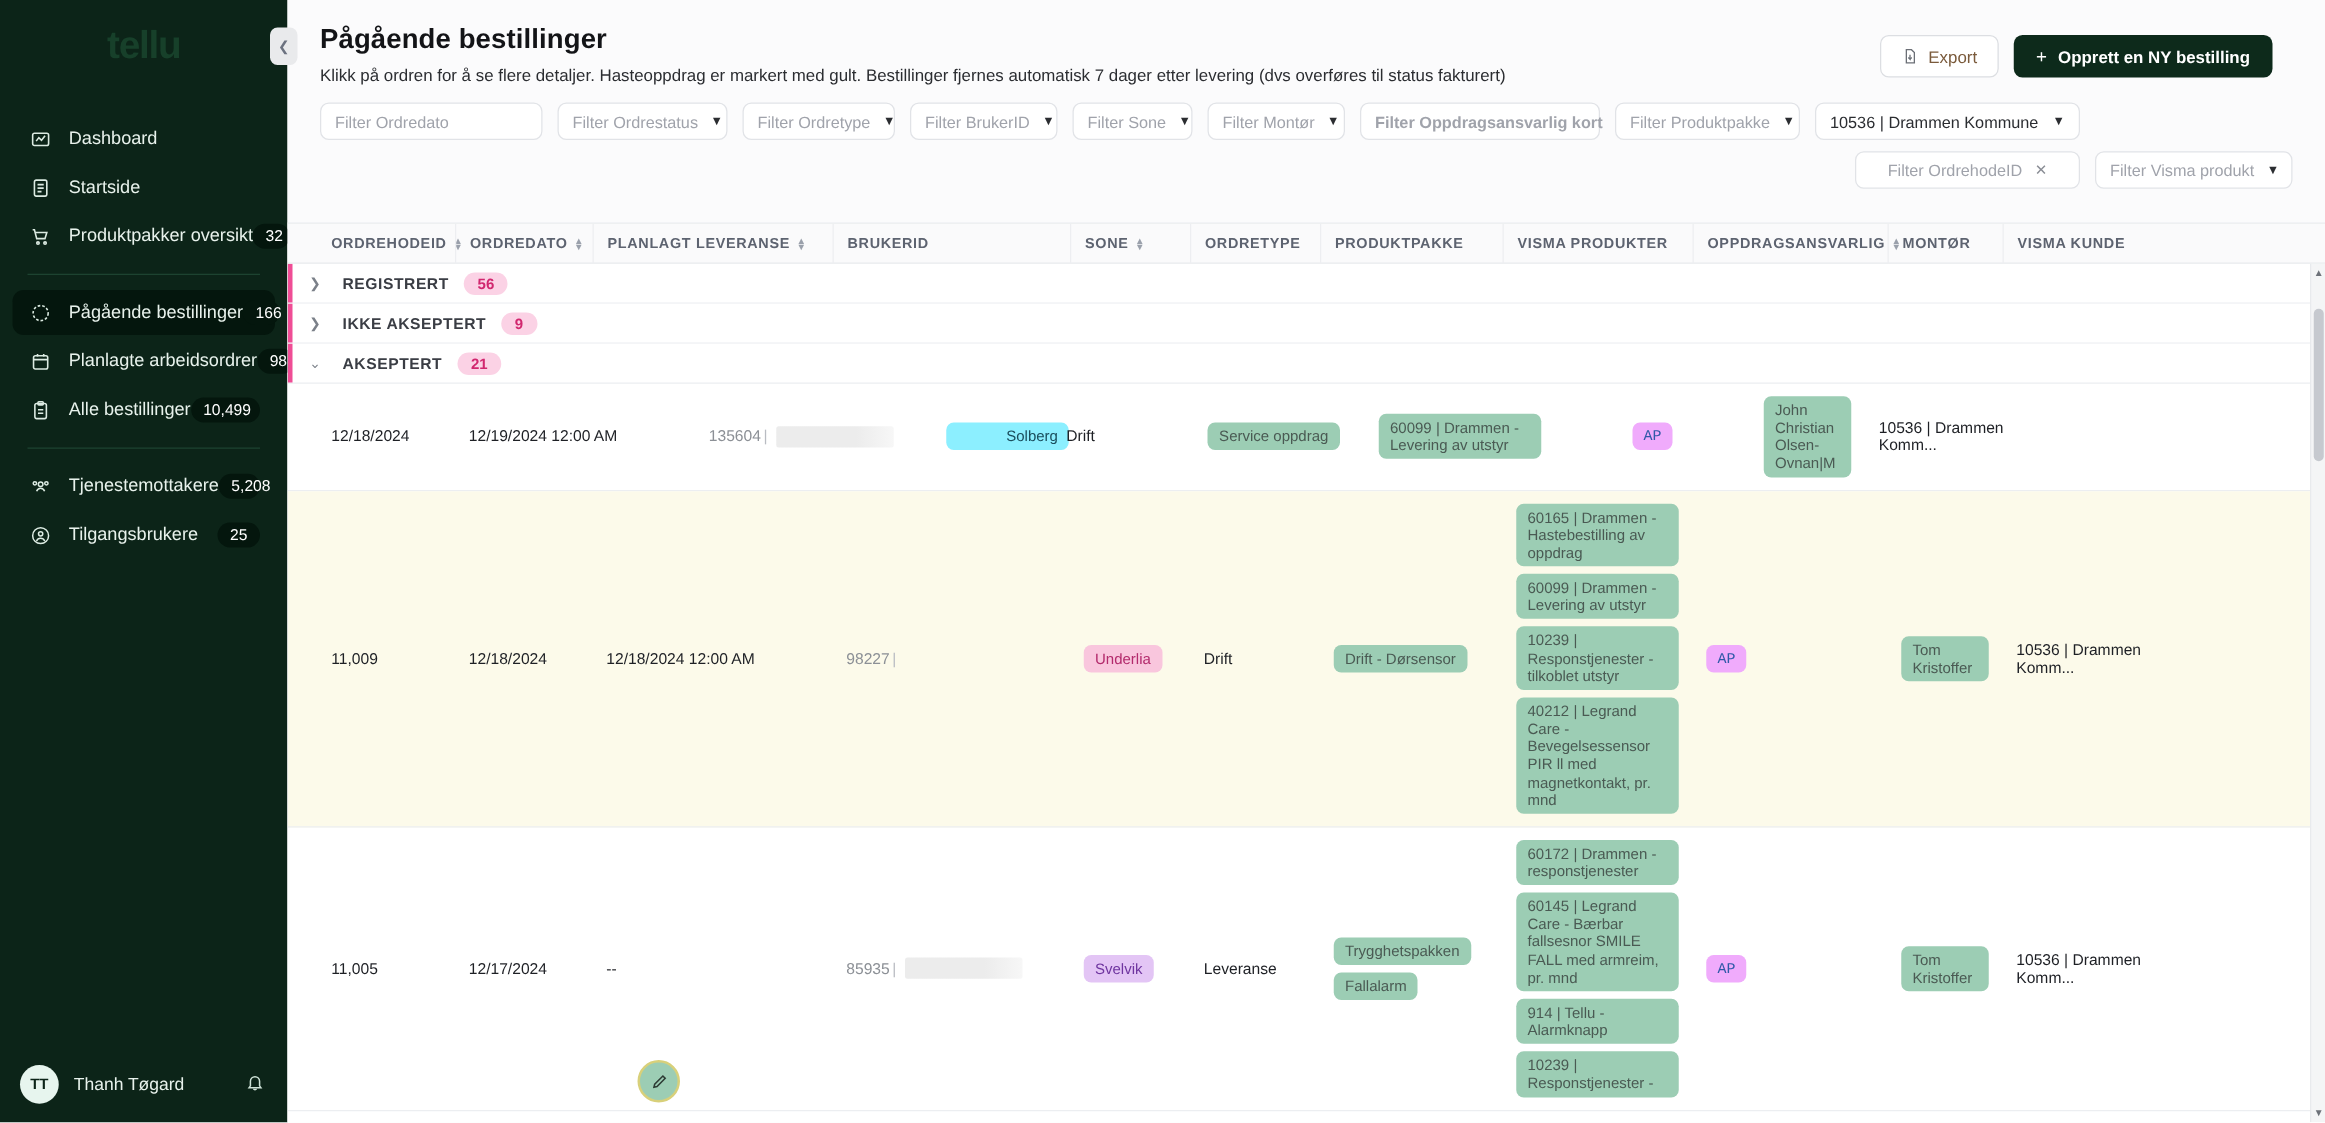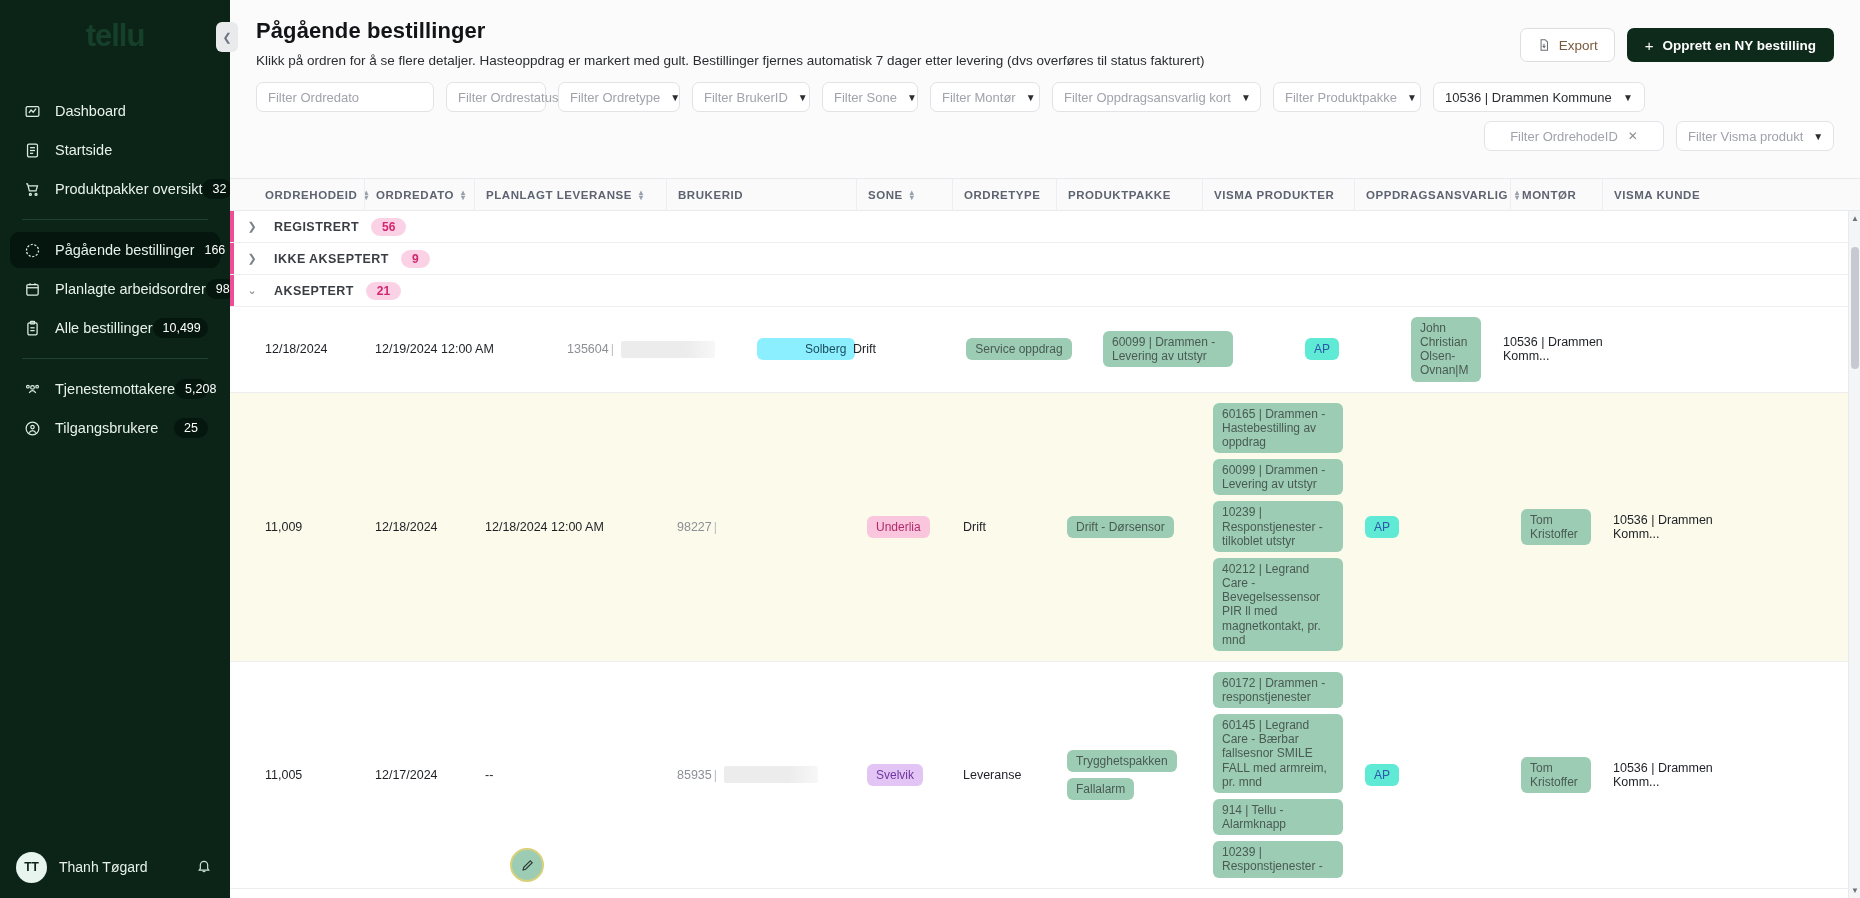--- a/index.html
+++ b/index.html
@@ -70,21 +70,21 @@
     display: flex; align-items: center; justify-content: center;
     font-size: 11px; z-index: 40; cursor: pointer;
   }
 
   
   .main { flex: 1 1 auto; height: 898px; background: #fbfbfc; position: relative; overflow: hidden; }
   .topbar { padding: 18px 26px 0 26px; position: relative; }
   .page-title { font-size: 22px; font-weight: 700; color: #131417; letter-spacing: .1px; }
   .page-sub { font-size: 13.5px; color: #2b2d31; margin-top: 9px; }
 
-  .top-actions { position: absolute; right: 26px; top: 28px; display: flex; gap: 12px; align-items: center; padding-left: 12px; }
+  .top-actions { position: absolute; right: 42px; top: 28px; display: flex; gap: 12px; align-items: center; padding-left: 12px; }
   .btn-export {
     display: flex; align-items: center; gap: 8px;
     height: 34px; padding: 0 16px;
     border: 1px solid #dcdee2; border-radius: 7px;
     background: #ffffff; color: #7a5a3b; font-size: 13.5px;
     cursor: pointer;
   }
   .btn-export svg { width: 14px; height: 14px; color: #6b6f76; display: block; }
   .btn-new {
     display: flex; align-items: center; gap: 9px;
@@ -100,26 +100,26 @@
   .filter {
     height: 30px; border: 1px solid #e1e3e7; border-radius: 7px;
     background: #ffffff; display: flex; align-items: center;
     padding: 0 11px; gap: 10px;
     font-size: 13px; color: #a0a3ab; cursor: pointer; white-space: nowrap;
   }
   .filter.value { color: #2b2d31; }
   .filter .cv { font-size: 10px; color: #2b2d31; }
   .filter .xx { font-size: 12px; color: #8a8d95; }
   .f-ordredato { width: 178px; }
-  .f-ordrestatus { width: 100px; align-items: center; }
+  .f-ordrestatus { width: 136px; align-items: center; }
   .f-ordretype { width: 122px; }
   .f-brukerid { width: 118px; }
   .f-sone { width: 96px; }
   .f-montor { width: 110px; }
-  .f-oppdrag { width: 209px; }
+  .f-oppdrag { width: 192px; font-weight: bold; }
   .f-produktpakke { width: 148px; }
   .f-kunde { width: 212px; justify-content: space-between; }
   .f-ordrehodeid { width: 180px; justify-content: center; }
   .f-visma { width: 158px; justify-content: space-between; }
 
   
   .table-wrap {
     position: absolute; left: 0; right: 0; top: 178px; bottom: 0;
     background: #ffffff;
     border-top: 1px solid #e8eaed;
@@ -182,21 +182,21 @@
   .muted { color: #8c9096; }
   .redact {
     display: inline-block; height: 17px; width: 94px;
     background: linear-gradient(90deg,#ececec 0%,#ececec 68%,#f7f7f7 100%);
     border-radius: 2px; vertical-align: middle; margin-left: 5px;
   }
   .bar { color: #b9bcc2; margin: 0 2px; }
 
   .chip { border-radius: 6px; padding: 4px 9px; font-size: 12px; line-height: 1.18; display: inline-block; }
   .chip-green { background: #9ccdb4; color: #4a5a53; }
-  .chip-blue  { background: #5eead4; color: #2f59a8; }
+  .chip-blue  { background: #f0abfc; color: #2f59a8; font-family: Liberation Mono, monospace; }
   .chip-cyan  { background: #8cefff; color: #1a4d5c; padding-left: 48px; }
   .chip-pink  { background: #f9c6dd; color: #b32a6c; }
   .chip-purple{ background: #e3c5f5; color: #6f35a0; }
   .chip-w { max-width: 132px; }
 
   .scroll-track {
     position: absolute; right: 0; top: 32px; bottom: 0; width: 12px;
     background: #f4f5f6; border-left: 1px solid #e8eaed;
   }
   .scroll-thumb { position: absolute; top: 36px; left: 2px; width: 8px; height: 122px; border-radius: 5px; background: #c6c9cf; }

